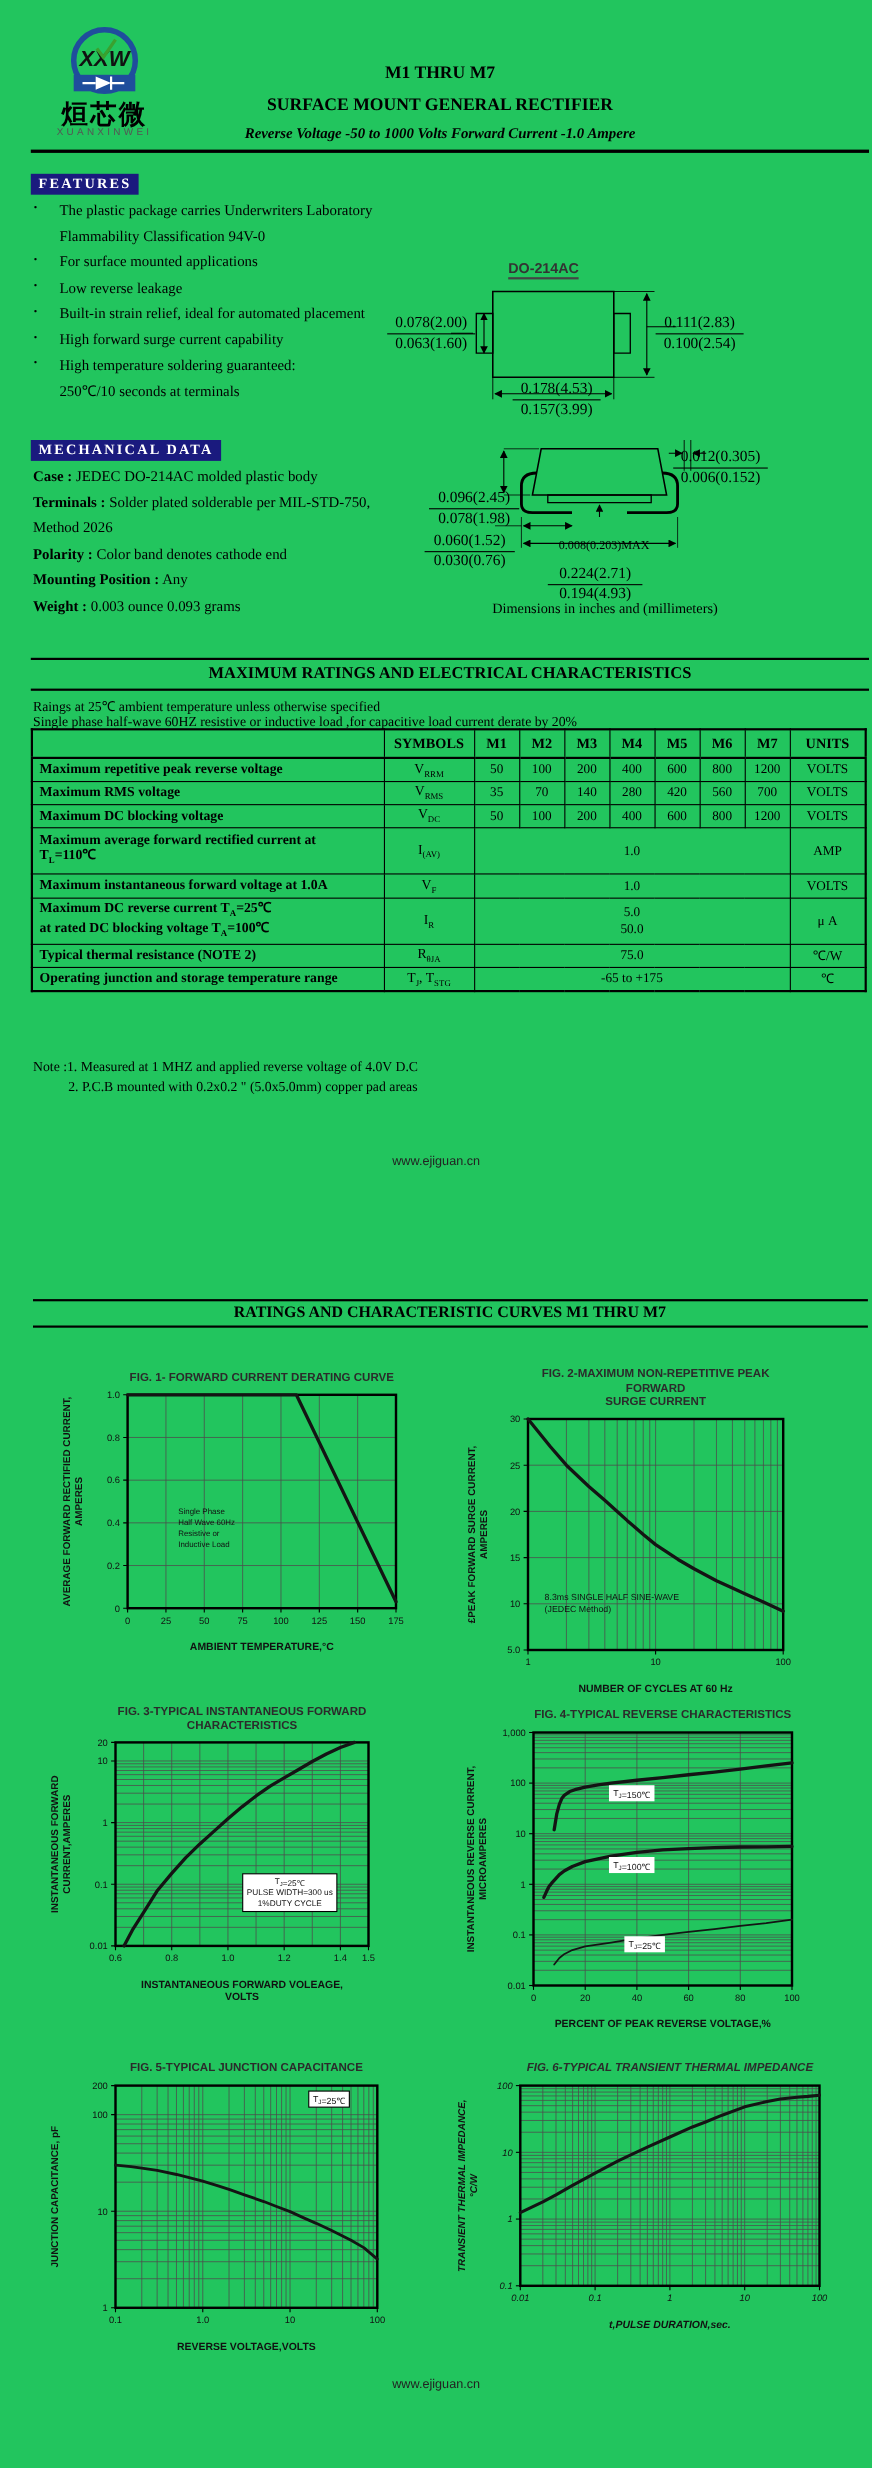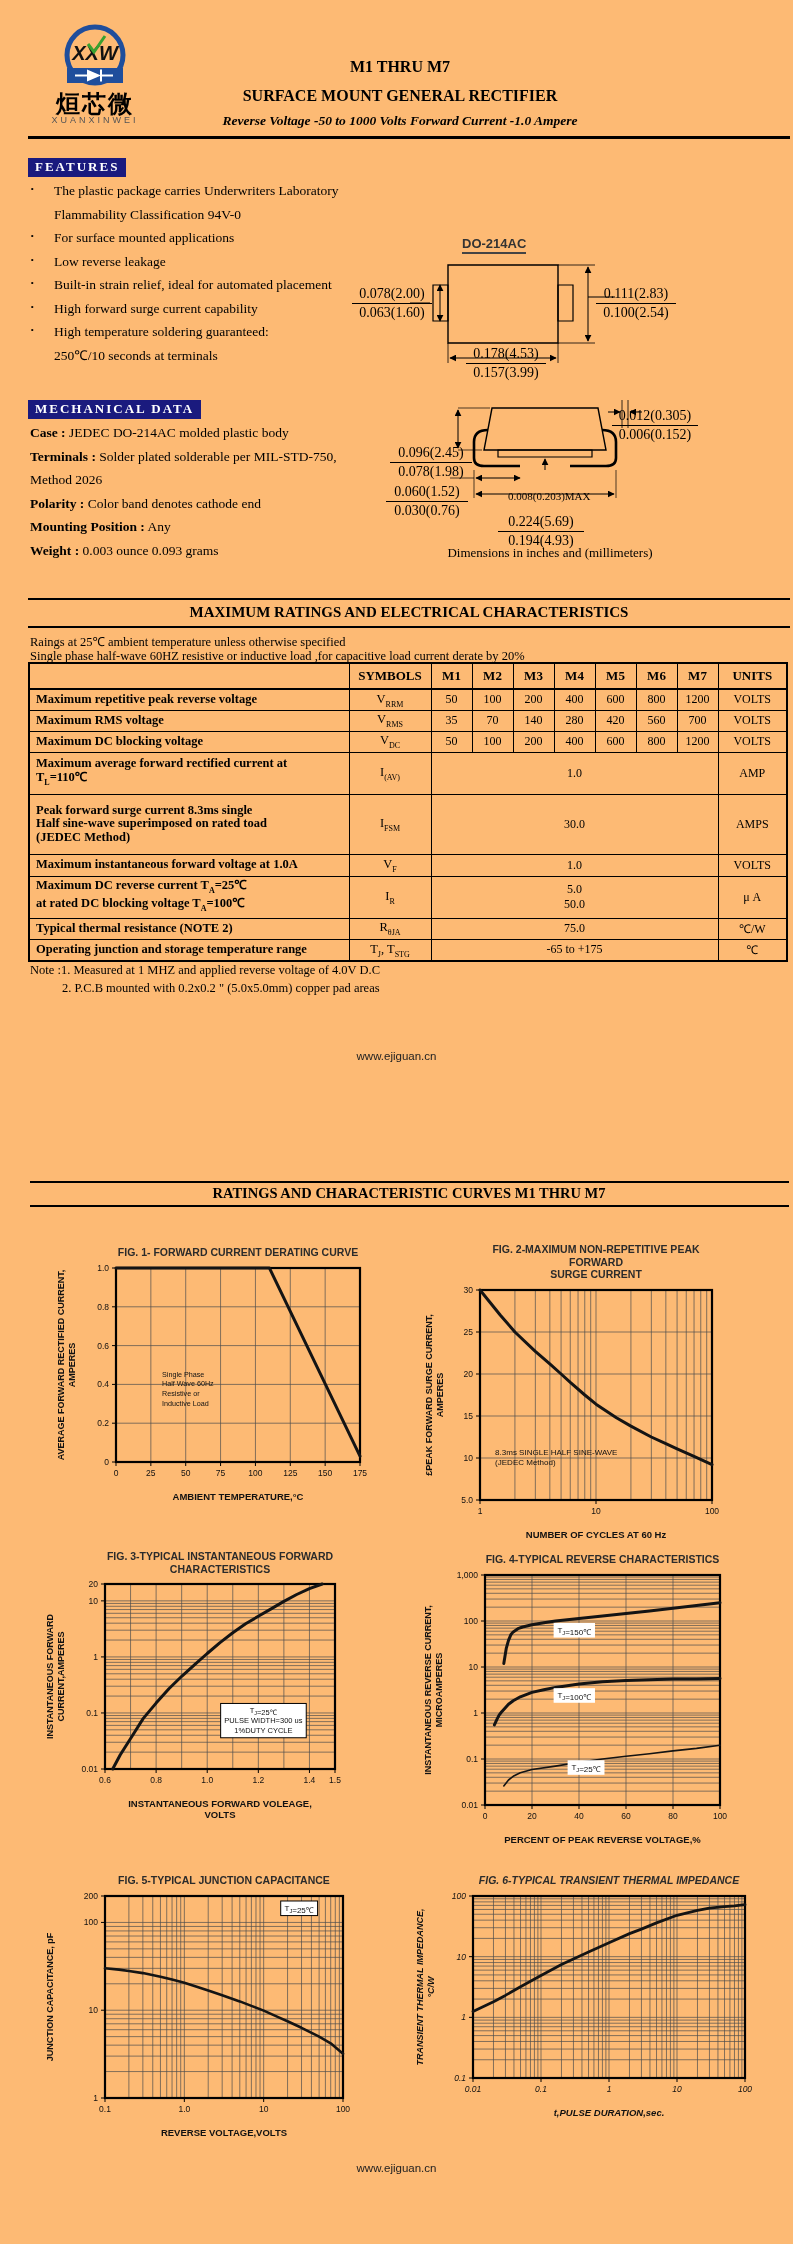--- a/index.html
+++ b/index.html
@@ -1,17 +1,17 @@
 <!DOCTYPE html>
 <html><head>
 <meta charset="utf-8">
 <style>
   * { margin:0; padding:0; box-sizing:border-box; }
   body { background:#e8e8e8; font-family:"Liberation Serif", serif; }
-  #page { position:relative; width:793px; height:2244px; margin:0 auto; background:#fdba74; overflow:hidden; }
+  #page { position:relative; width:793px; height:2244px; margin:0 auto; background:#22c55e; overflow:hidden; }
   .abs { position:absolute; }
 
   
   #doc-titles { left:130px; top:58px; width:540px; text-align:center; }
   #doc-title   { font-size:16px; font-weight:bold; }
   #doc-subtitle{ font-size:16px; font-weight:bold; margin-top:11px; }
   #doc-tagline { font-size:13.5px; font-weight:bold; font-style:italic; margin-top:8px; }
   #header-rule { left:28px; top:136px; width:762px; height:3px; background:#000; }
   #logo-cn { left:36px; top:88px; width:118px; text-align:center; font-size:24px; font-weight:bold; letter-spacing:2px; }
   #logo-en { left:36px; top:115px; width:118px; text-align:center; font-size:9px; letter-spacing:3px; color:#555; font-family:"Liberation Sans",sans-serif; }
@@ -174,21 +174,21 @@
   <div class="dim" style="left:390px; top:445px; width:82px;">
     <span class="top">0.096(2.45)</span>
     <span class="bot">0.078(1.98)</span>
   </div>
   <div class="dim" style="left:386px; top:484px; width:82px;">
     <span class="top">0.060(1.52)</span>
     <span class="bot">0.030(0.76)</span>
   </div>
   <div class="dim-single" style="left:508px; top:490px;">0.008(0.203)MAX</div>
   <div class="dim" style="left:498px; top:514px; width:86px;">
-    <span class="top">0.224(5.69)</span>
+    <span class="top">0.224(2.71)</span>
     <span class="bot">0.194(4.93)</span>
   </div>
   <div class="abs" id="dims-note">Dimensions in inches and (millimeters)</div>
 
   <div class="rule" style="left:28px; top:598px; width:762px; height:2px;"></div>
   <div class="abs" id="ratings-title">MAXIMUM RATINGS AND ELECTRICAL CHARACTERISTICS</div>
   <div class="rule" style="left:28px; top:626px; width:762px; height:2px;"></div>
   <div class="abs" id="ratings-sub1">Raings at 25℃  ambient temperature unless otherwise specified</div>
   <div class="abs" id="ratings-sub2">Single phase half-wave 60HZ resistive or inductive load ,for capacitive load current derate by 20%</div>
 
@@ -255,26 +255,20 @@
             <td class="val">600</td>
             <td class="val">800</td>
             <td class="val">1200</td>
             <td class="unit">VOLTS</td>
           </tr>
           <tr style="height: 42px;">
             <td class="lbl">Maximum average forward rectified current at<br>T<sub>L</sub>=110℃</td>
             <td class="sym">I<sub>(AV)</sub></td>
             <td class="val" colspan="7">1.0</td>
             <td class="unit">AMP</td>
-          </tr>
-          <tr style="height: 60px;">
-            <td class="lbl">Peak forward surge current 8.3ms single<br>Half sine-wave superimposed on rated toad<br>(JEDEC Method)</td>
-            <td class="sym">I<sub>FSM</sub></td>
-            <td class="val" colspan="7">30.0</td>
-            <td class="unit">AMPS</td>
           </tr>
           <tr style="height: 22px;">
             <td class="lbl">Maximum instantaneous forward voltage at 1.0A</td>
             <td class="sym">V<sub>F</sub></td>
             <td class="val" colspan="7">1.0</td>
             <td class="unit">VOLTS</td>
           </tr>
           <tr style="height: 42px;">
             <td class="lbl">Maximum DC reverse current T<sub>A</sub>=25℃<br>at rated DC blocking voltage T<sub>A</sub>=100℃</td>
             <td class="sym">I<sub>R</sub></td>

